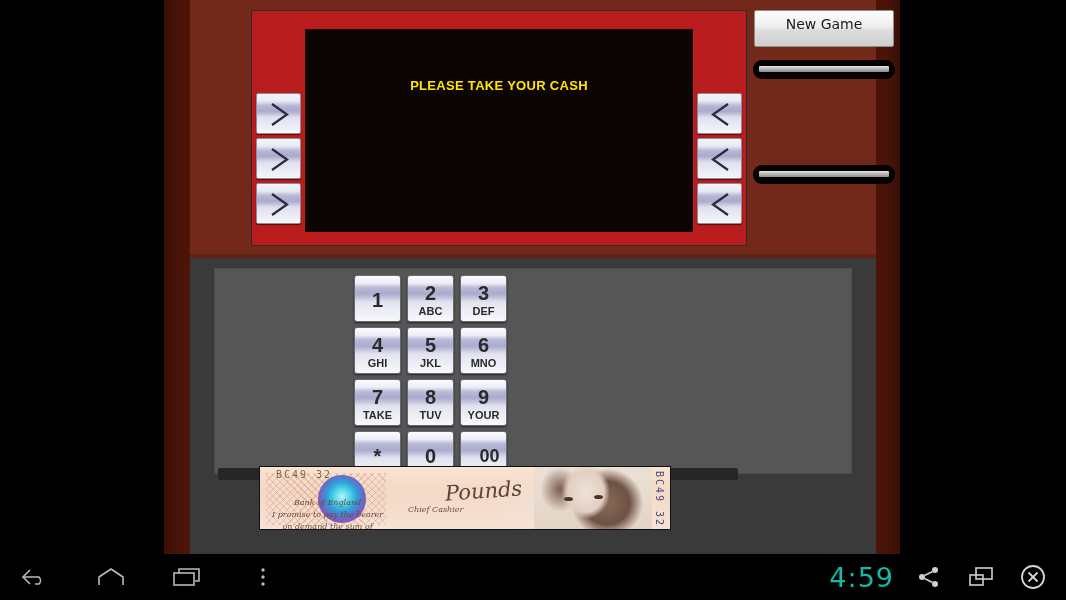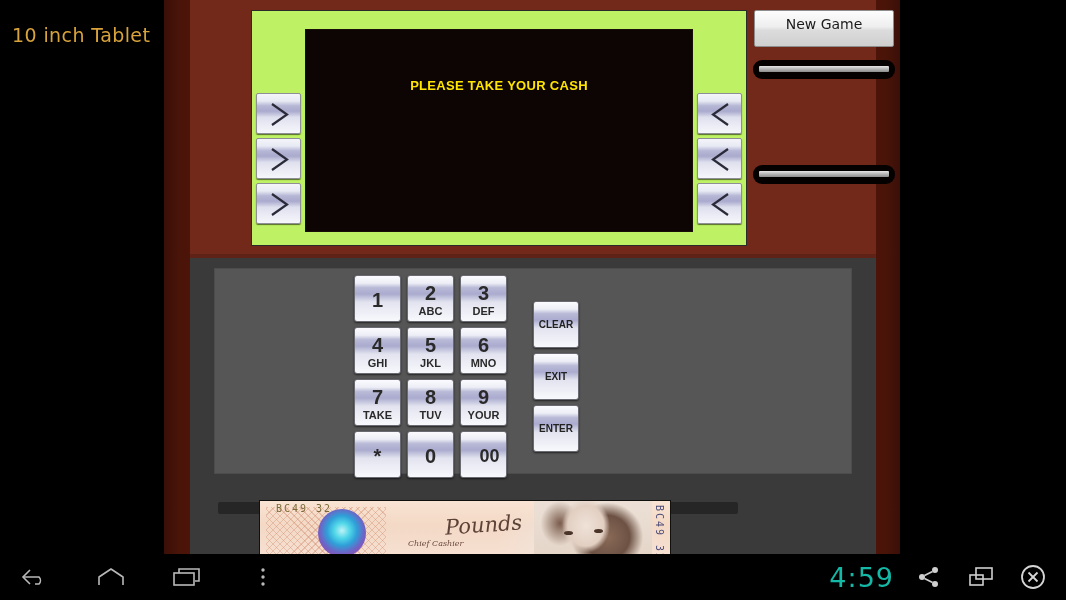--- a/index.html
+++ b/index.html
@@ -73,21 +73,21 @@
     background: #5e2216;
   }
 
   
   .screen-bezel {
     position: absolute;
     left: 61px;
     top: 10px;
     width: 496px;
     height: 236px;
-    background: #bef264;
+    background: #b91c1c;
     border: 1px solid #2b2b2b;
     box-sizing: border-box;
   }
 
   .crt {
     position: absolute;
     left: 53px;
     top: 18px;
     width: 388px;
     height: 203px;
@@ -267,21 +267,21 @@
     font-size: 10px;
     font-weight: bold;
     color: #222;
     cursor: pointer;
   }
 
   
   .dispenser-area {
     position: absolute;
     left: 24px;
-    top: 240px;
+    top: 206px;
     width: 638px;
     height: 70px;
     text-align: center;
   }
   .dispenser-slot {
     position: absolute;
     left: 4px;
     top: 4px;
     width: 520px;
     height: 12px;
@@ -421,21 +421,20 @@
     font-size: 27px;
     color: #14b8a6;
     letter-spacing: 1px;
   }
 </style>
 </head>
 <body>
 
 <div id="root">
 
-  <div class="device-label">10 inch Tablet</div>
 
   <div class="app-viewport">
 
     <div class="edge-strip-left"></div>
     <div class="edge-strip-right"></div>
 
     <div class="upper-facia">
 
       <div class="screen-bezel">
 
@@ -550,37 +549,37 @@
             <div class="key">
               <span class="digit">0</span>
             </div>
             <div class="key">
               <span class="digit small">00</span>
             </div>
           </div>
 
         </div>
 
-        <div class="fn-col">
-          <div class="fn-key">CLEAR</div>
-          <div class="fn-key">EXIT</div>
-          <div class="fn-key">ENTER</div>
-        </div>
 
       </div>
 
       <div class="dispenser-area">
         <div class="dispenser-slot"></div>
 
         <div class="banknote">
           <div class="note-bg"></div>
           <div class="note-guilloche"></div>
           <div class="note-holo"></div>
           <div class="note-serial-left">BC49 32</div>
           <div class="note-serial-right">BC49 32</div>
+          <div class="note-script">
+            <div>Bank of England</div>
+            <div>I promise to pay the bearer</div>
+            <div>on demand the sum of</div>
+          </div>
           <div class="note-sig">Chief Cashier</div>
           <div class="note-pounds">Pounds</div>
           <div class="note-portrait">
             <div class="note-eye" style="left:30px; top:30px;"></div>
             <div class="note-eye" style="left:60px; top:28px;"></div>
           </div>
         </div>
       </div>
 
     </div>

